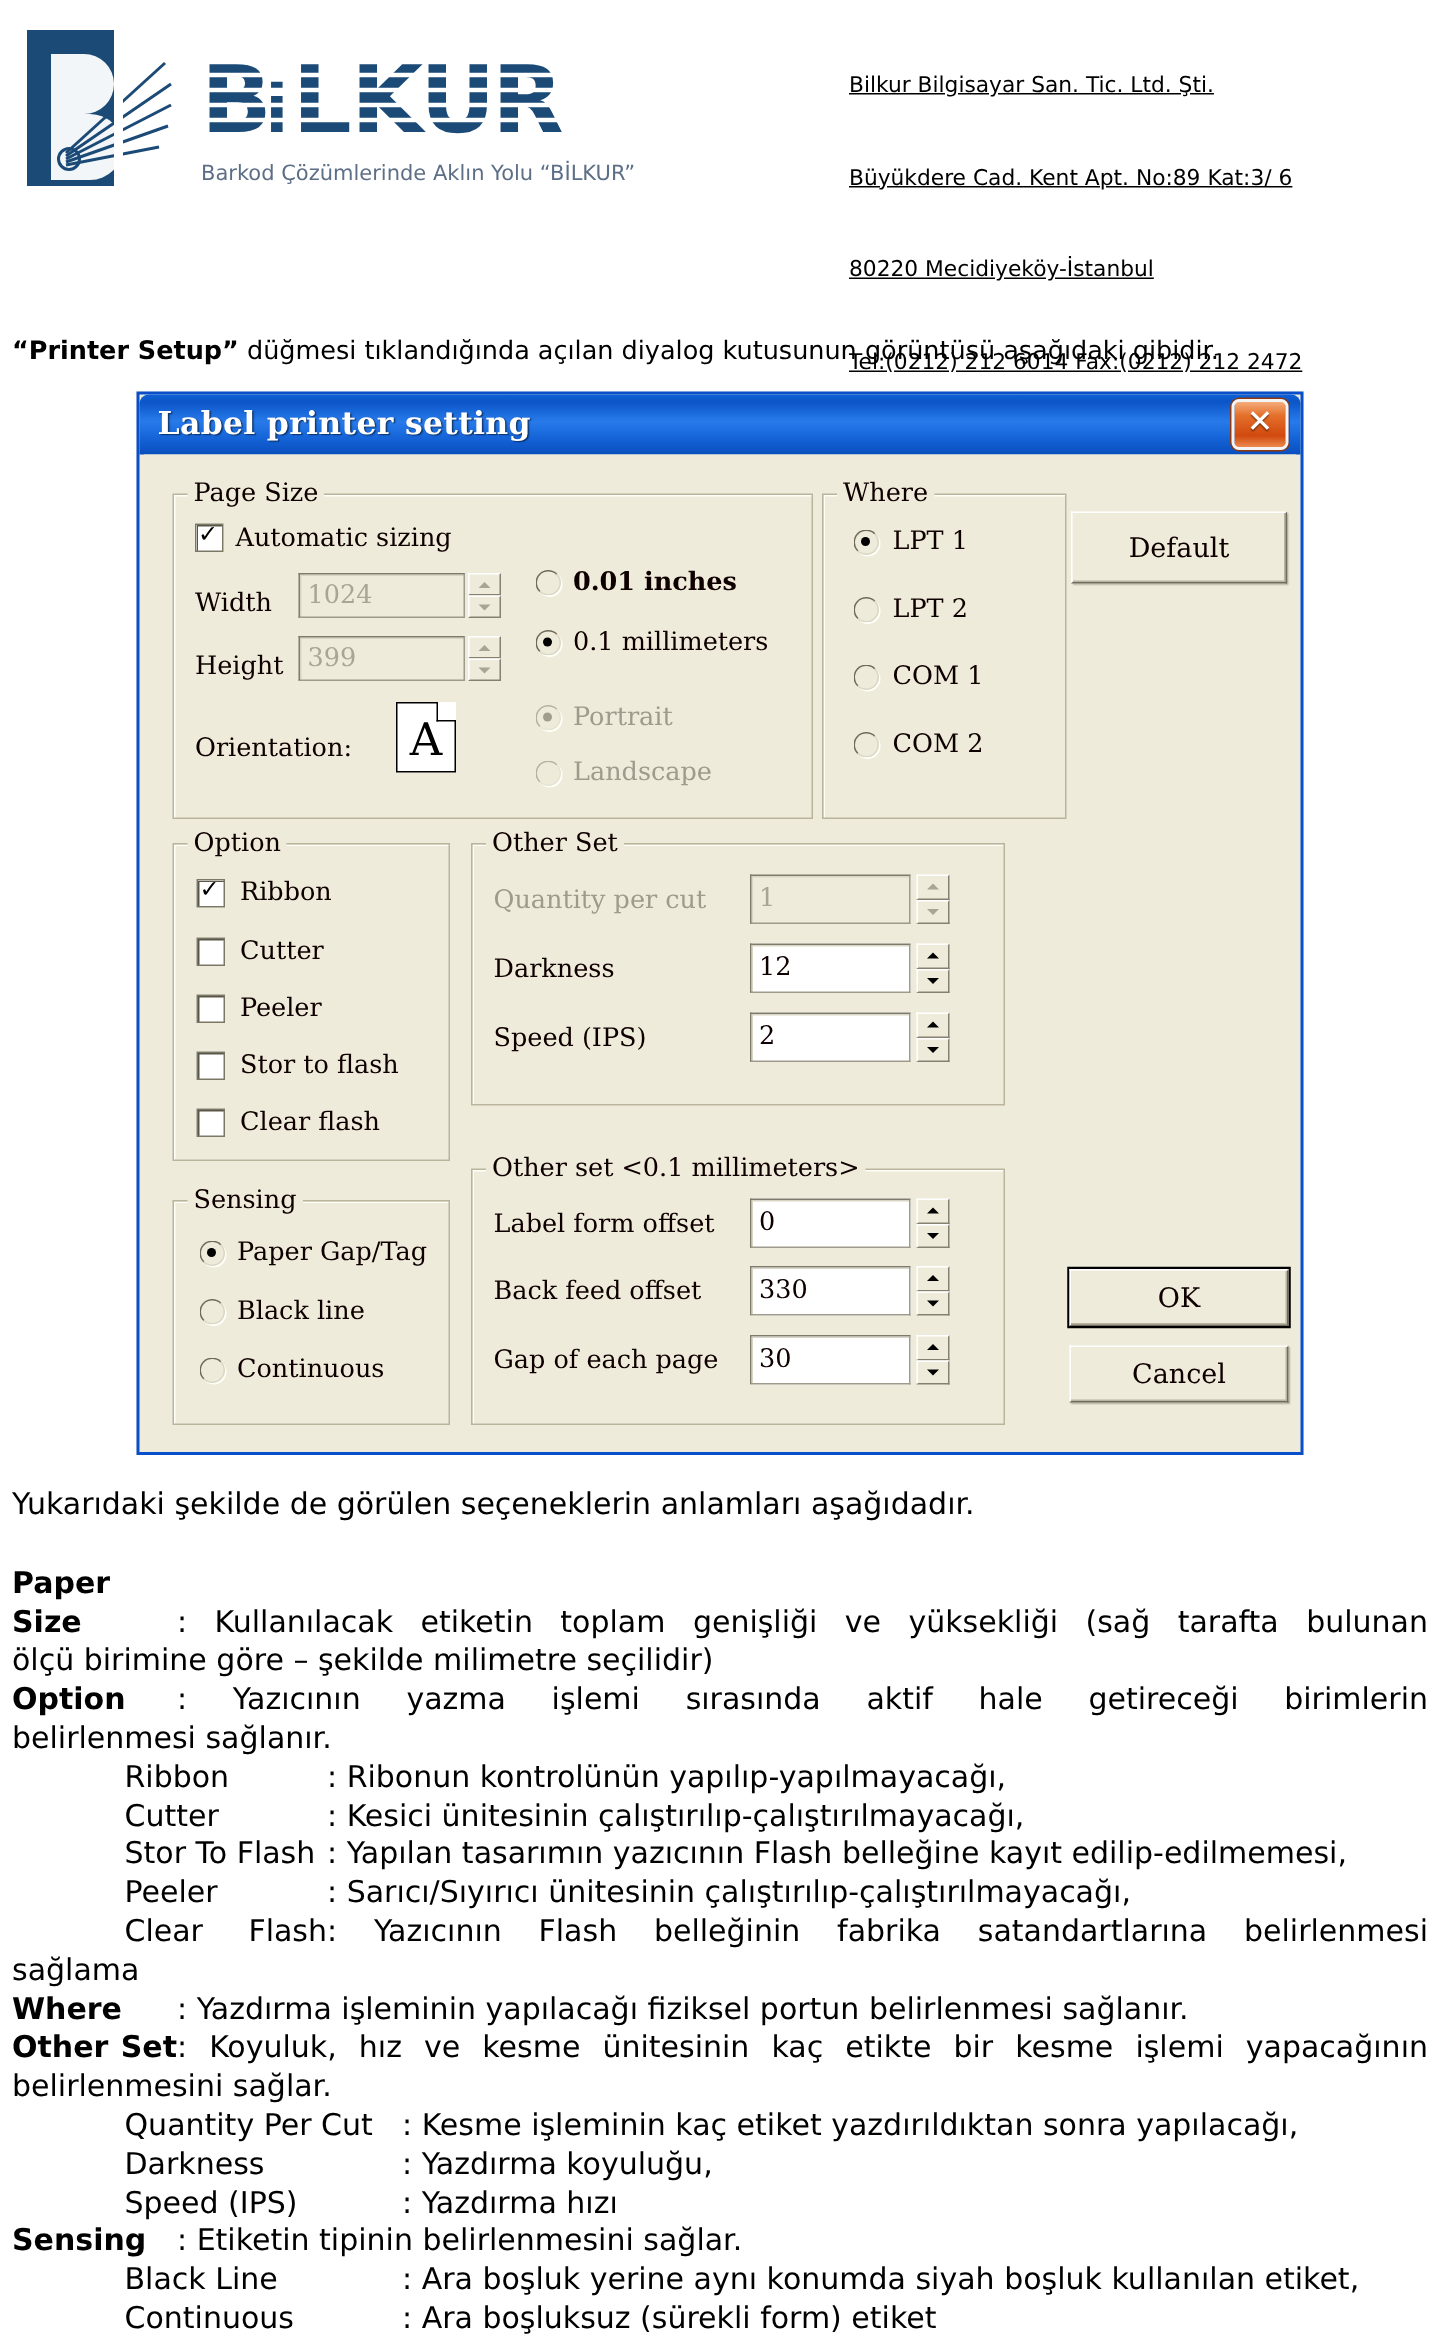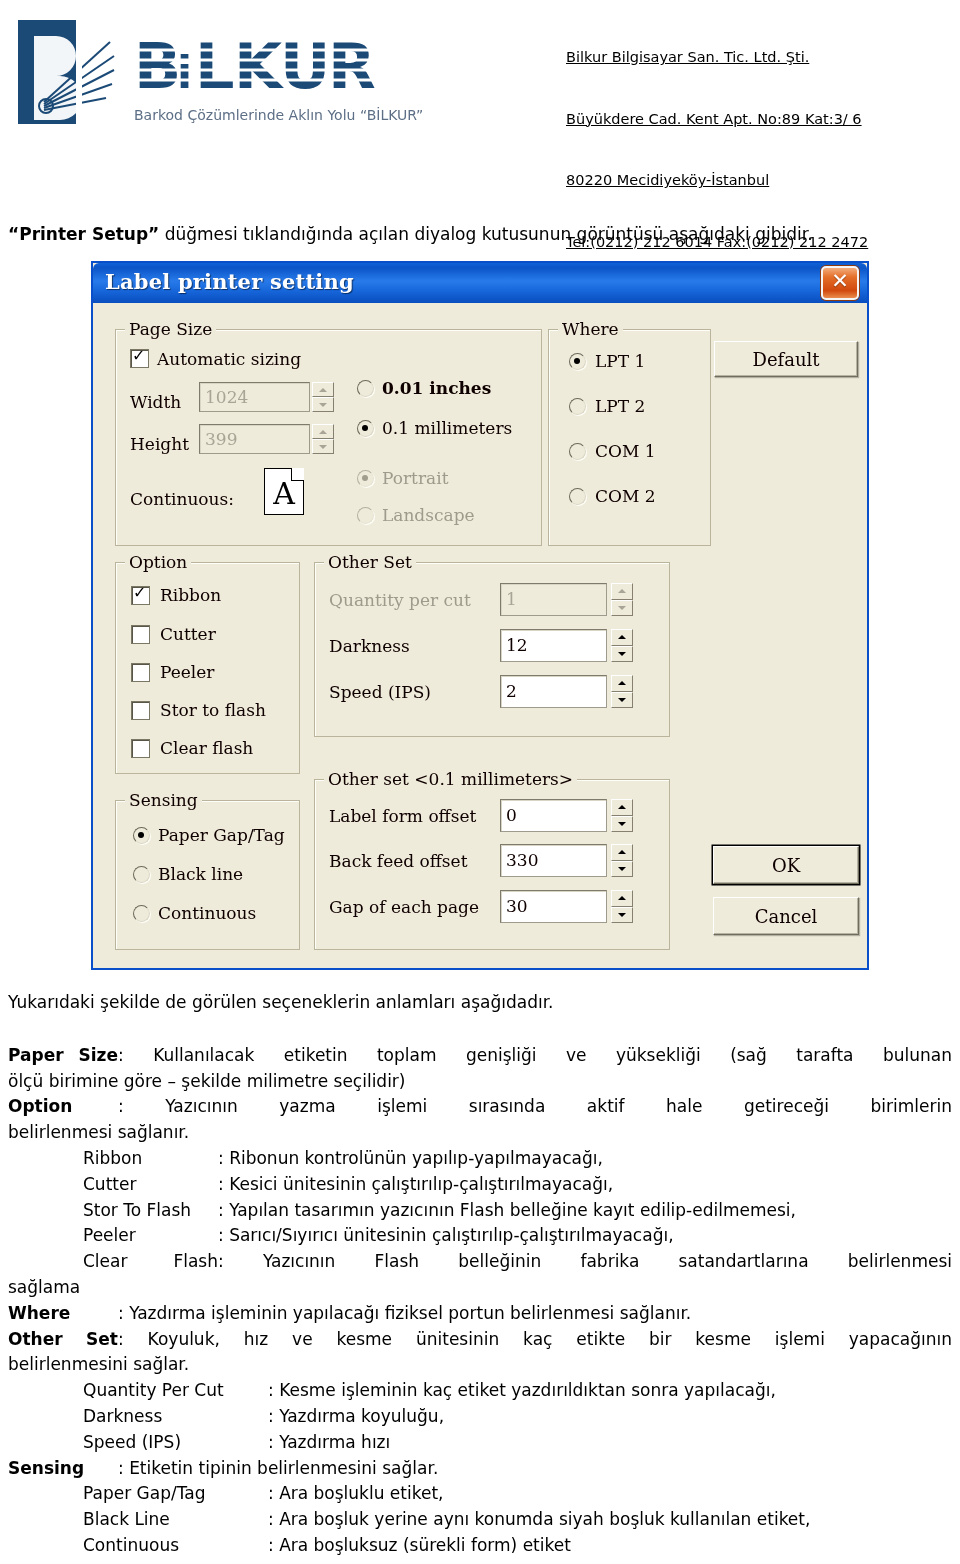--- a/index.html
+++ b/index.html
@@ -167,21 +167,21 @@
   }
   .pageicon .A{
     position:absolute; left:0; right:0; bottom:1px;
     text-align:center; font-size:30px; font-family:"DejaVu Serif", serif;
     line-height:38px; color:#000;
   }
 
   
   .after{
     position:absolute; left:8px; top:990px; width:944px;
-    font-size:17px; line-height:25.8px;
+    font-size:20px; line-height:25.8px;
   }
   .p{ margin:0 0 0 0; text-align:justify; }
   .gap{ height:27px; }
   .row{ display:block; white-space:nowrap; }
   .ind{ padding-left:75px; }
   .term{ display:inline-block; font-weight:bold; }
   .term-n{ display:inline-block; }
   .just{ text-align:justify; text-align-last:justify; }
 </style>
 </head>
@@ -266,21 +266,21 @@
       <div class="fld dis" style="left:83px; top:94px; width:111px; height:30px;">399</div>
       <div class="spin dis" style="left:196px; top:94px; height:30px;">
         <div class="sb up">
             <i class="ar"></i>
           </div>
         <div class="sb dn">
             <i class="ar"></i>
           </div>
       </div>
 
-      <span class="lbl" style="left:14px; top:159px;">Continuous:</span>
+      <span class="lbl" style="left:14px; top:159px;">Orientation:</span>
       <div class="pageicon" style="left:148px; top:138px;">
         <div class="fold"></div>
         <div class="A">A</div>
       </div>
 
       <div class="rb" style="left:241px; top:50px;"></div>
       <span class="lbl" style="left:266px; top:48px;font-weight:bold;">0.01 inches</span>
       <div class="rb on" style="left:241px; top:90px;"></div>
       <span class="lbl" style="left:266px; top:88px;">0.1 millimeters</span>
 
@@ -299,21 +299,21 @@
       <div class="rb" style="left:20px; top:68px;"></div>
       <span class="lbl" style="left:46px; top:66px;">LPT 2</span>
 
       <div class="rb" style="left:20px; top:113px;"></div>
       <span class="lbl" style="left:46px; top:111px;">COM 1</span>
 
       <div class="rb" style="left:20px; top:158px;"></div>
       <span class="lbl" style="left:46px; top:156px;">COM 2</span>
     </div>
 
-    <div class="btn" style="left:618px; top:38px; width:144px; height:36px;">Default</div>
+    <div class="btn" style="left:618px; top:38px; width:144px; height:48px;">Default</div>
 
     <div class="gb" style="left:19px; top:259px; width:183px; height:210px;">
       <span class="gb-t">Option</span>
 
       <div class="cb" style="left:15px; top:23px;">
           <span class="tick">✓</span>
         </div>
       <span class="lbl" style="left:44px; top:22px;">Ribbon</span>
 
       <div class="cb" style="left:15px; top:62px;"></div>
@@ -444,17 +444,16 @@
 
   <p class="p just"><b class="term" style="width:110px">Other Set</b><span>: Koyuluk, hız ve kesme ünitesinin kaç etikte bir kesme işlemi yapacağının</span></p>
   <p class="p">belirlenmesini sağlar.</p>
 
   <p class="p row ind"><span class="term-n" style="width:185px">Quantity Per Cut</span><span>: Kesme işleminin kaç etiket yazdırıldıktan sonra yapılacağı,</span></p>
   <p class="p row ind"><span class="term-n" style="width:185px">Darkness</span><span>: Yazdırma koyuluğu,</span></p>
   <p class="p row ind"><span class="term-n" style="width:185px">Speed (IPS)</span><span>: Yazdırma hızı</span></p>
 
   <p class="p"><b class="term" style="width:110px">Sensing</b><span>: Etiketin tipinin belirlenmesini sağlar.</span></p>
 
-  <p class="p row ind"><span class="term-n" style="width:185px">Paper Gap/Tag</span><span>: Ara boşluklu etiket,</span></p>
   <p class="p row ind"><span class="term-n" style="width:185px">Black Line</span><span>: Ara boşluk yerine aynı konumda siyah boşluk kullanılan etiket,</span></p>
   <p class="p row ind"><span class="term-n" style="width:185px">Continuous</span><span>: Ara boşluksuz (sürekli form) etiket</span></p>
 
 </div>
 
 </body></html>

